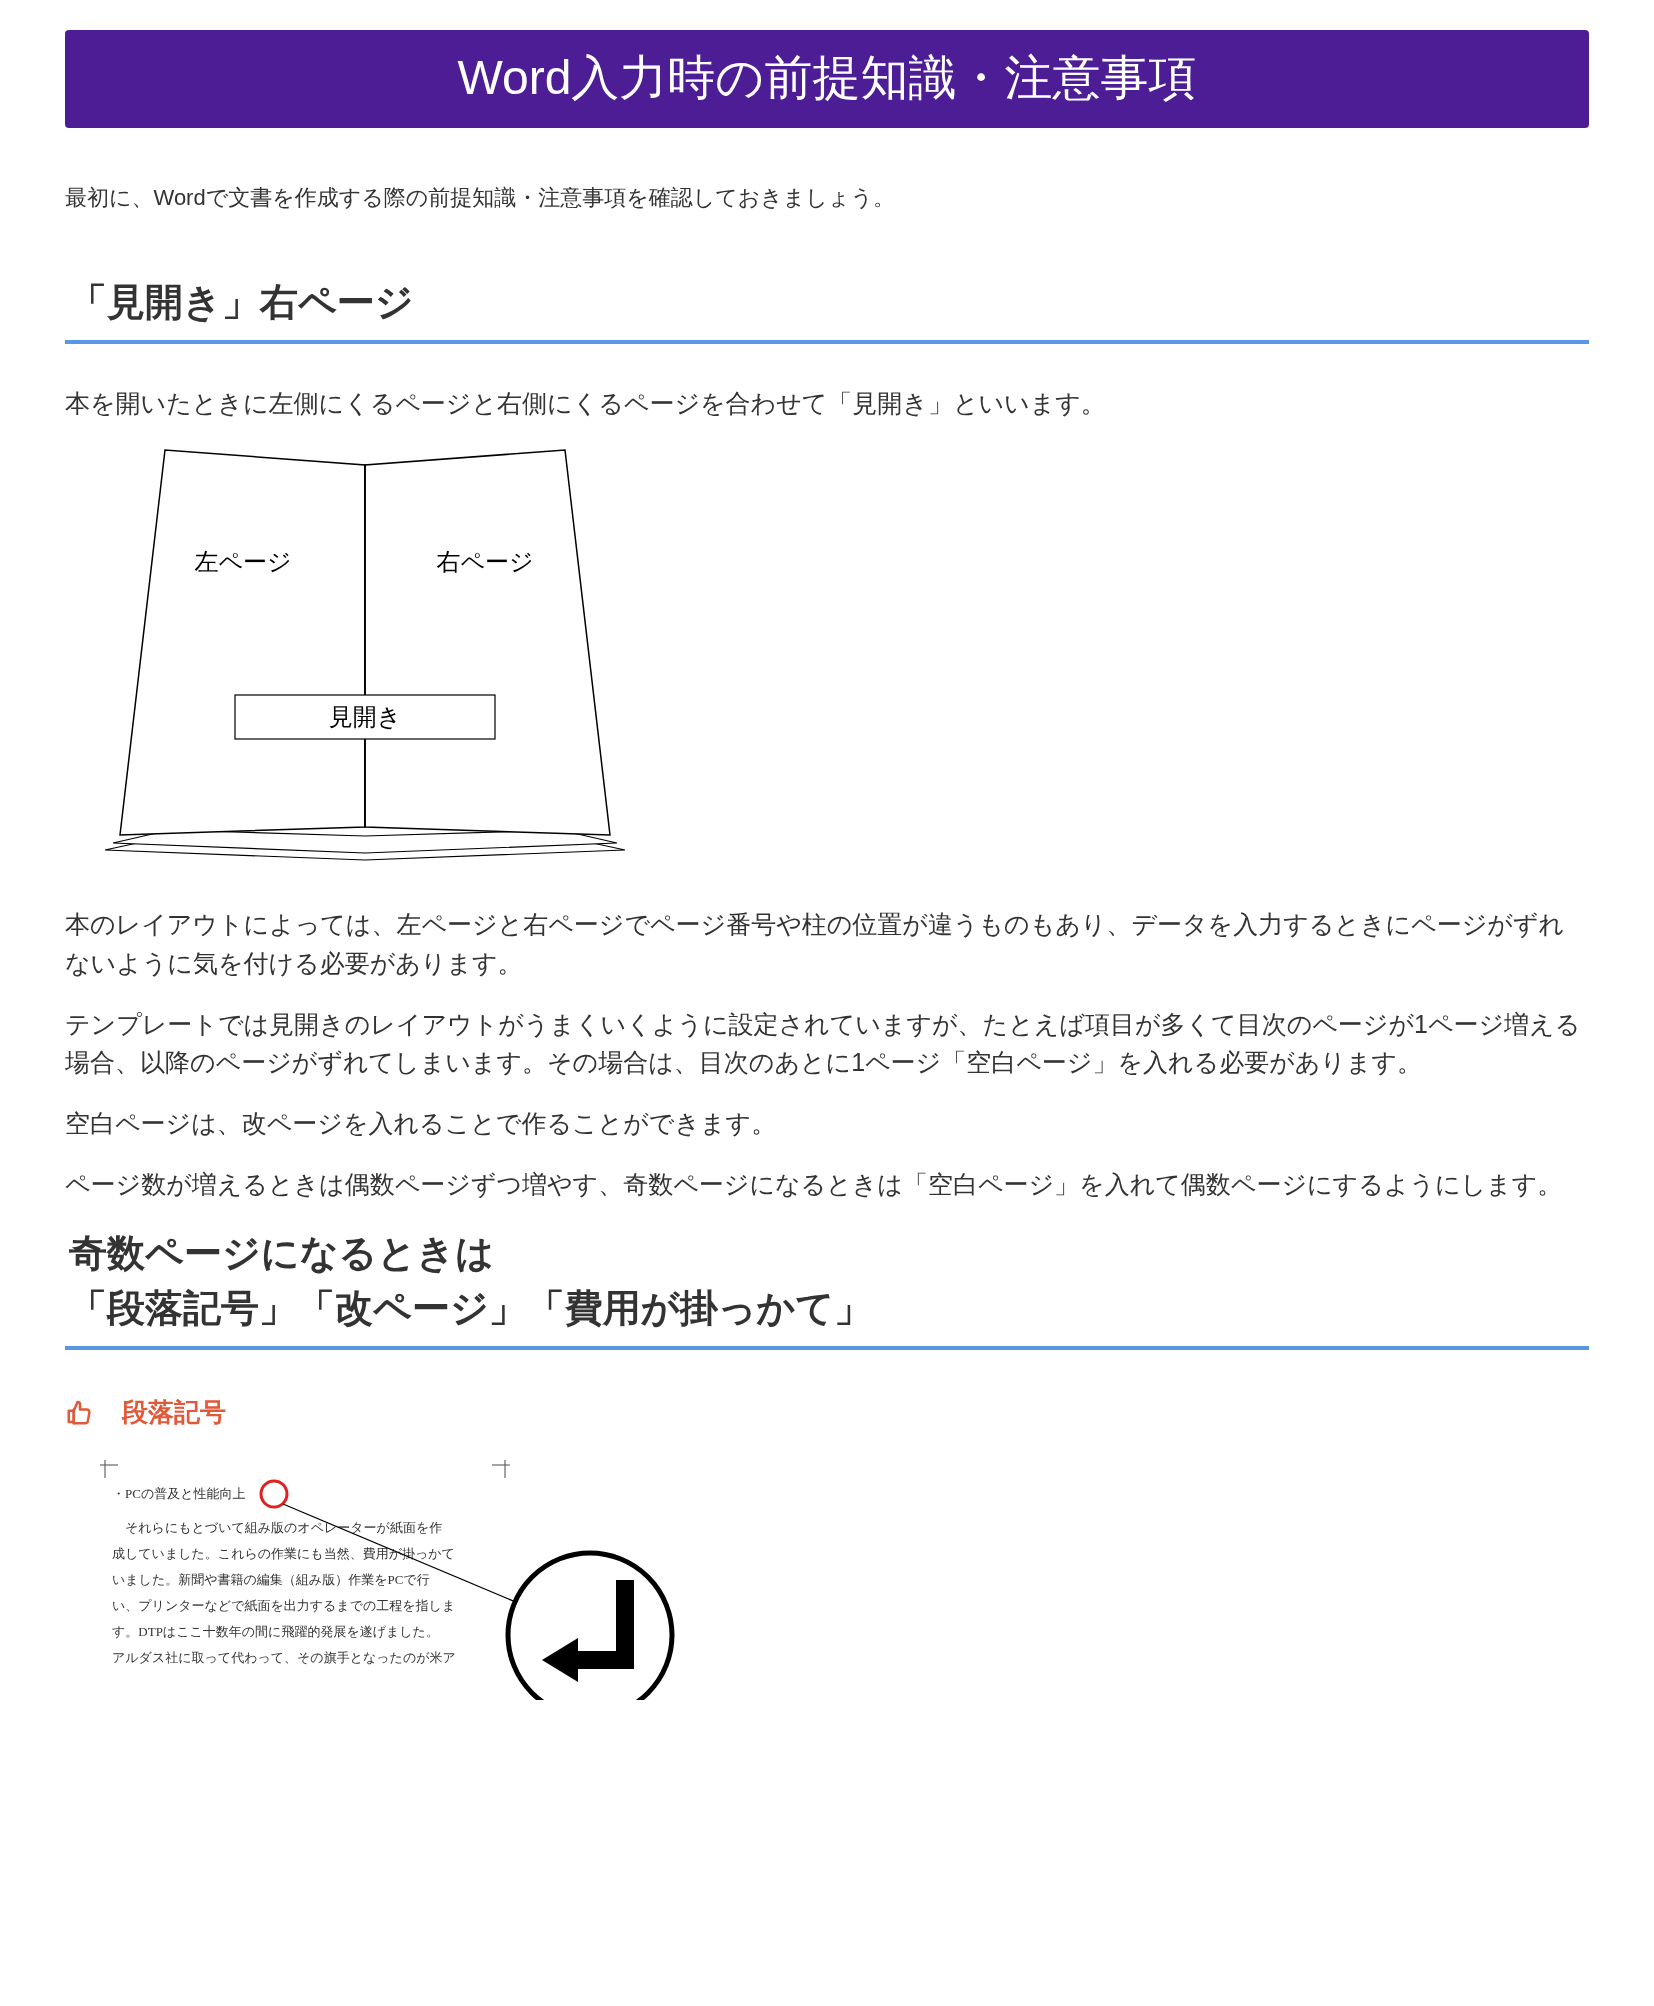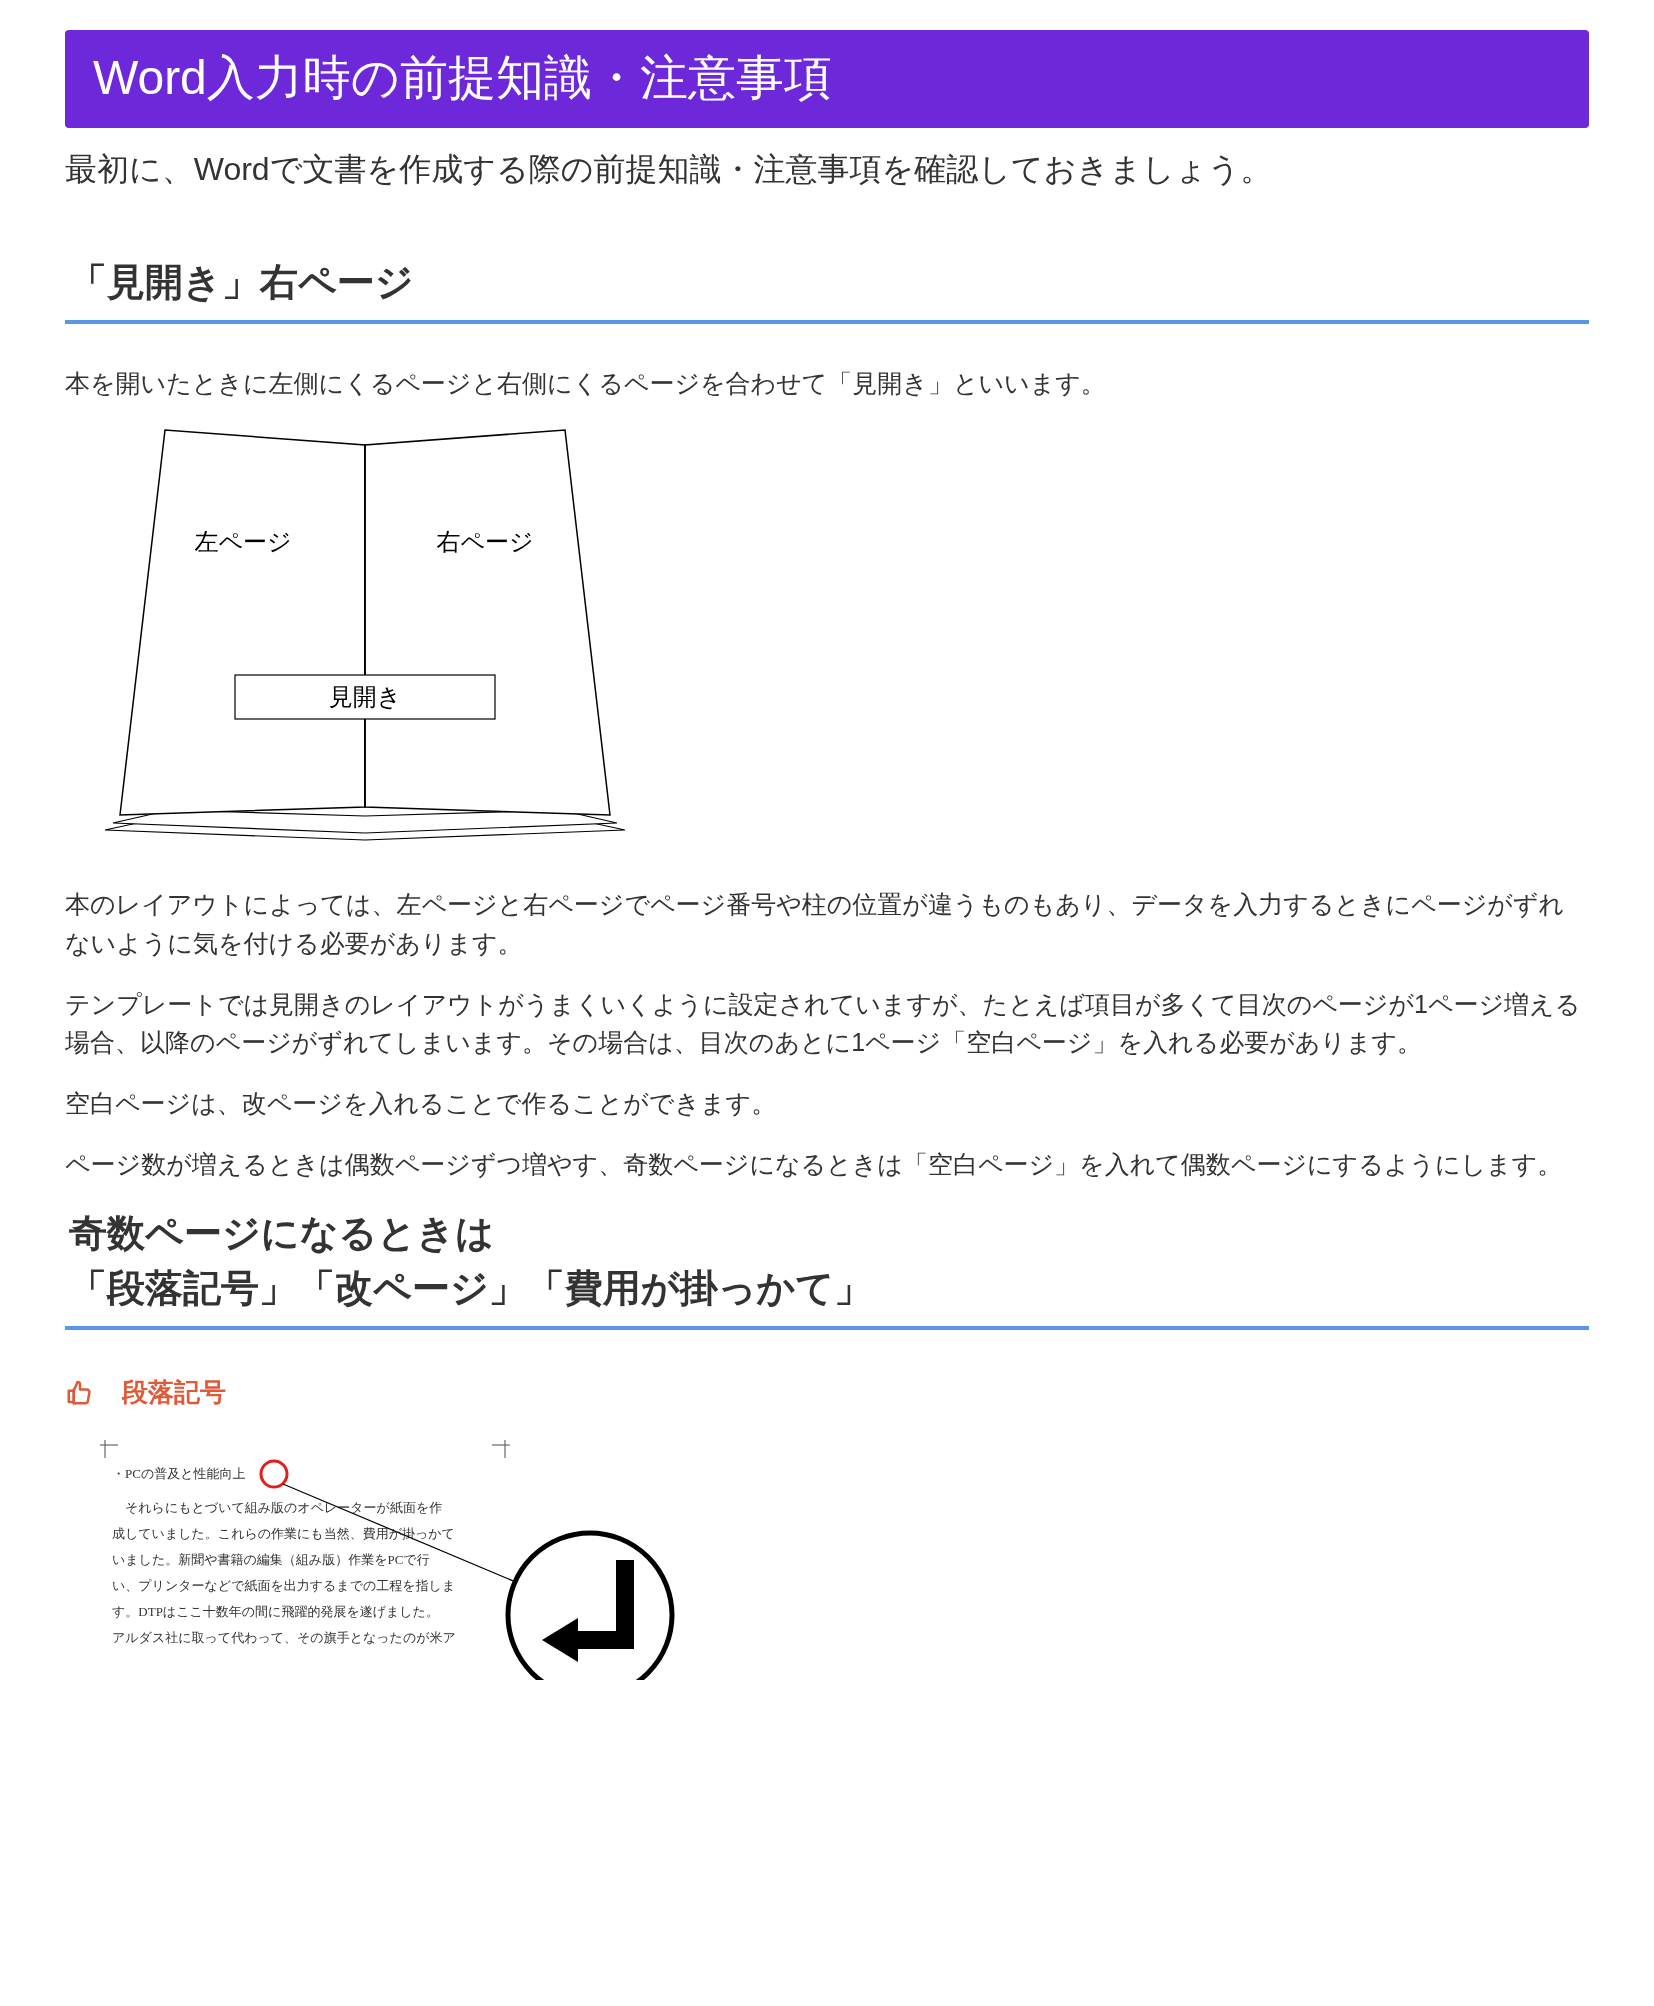--- a/index.html
+++ b/index.html
@@ -7,31 +7,32 @@
     font-family: "Hiragino Kaku Gothic Pro", "Meiryo", sans-serif;
     color: #333;
     background: #fff;
   }
   .page {
     max-width: 1580px;
     margin: 0 auto;
     padding: 30px 65px 60px 65px;
   }
   .h1-banner {
-    background: #6d28d9;
+    background: #4c1d95;
     color: #fff;
     font-size: 48px;
     font-weight: 400;
     padding: 18px 28px 20px 28px;
     border-radius: 4px;
     line-height: 1.25;
-    margin: 0 0 16px 0;
+    margin: 0 0 52px 0;
+    text-align: center;
   }
   .intro {
-    font-size: 32px;
+    font-size: 22px;
     line-height: 1.6;
     margin: 0 0 60px 0;
   }
   .h2-rule {
     font-size: 38px;
     font-weight: 700;
     color: #333;
     margin: 0 0 0 0;
     padding: 0 0 10px 4px;
     line-height: 1.45;

